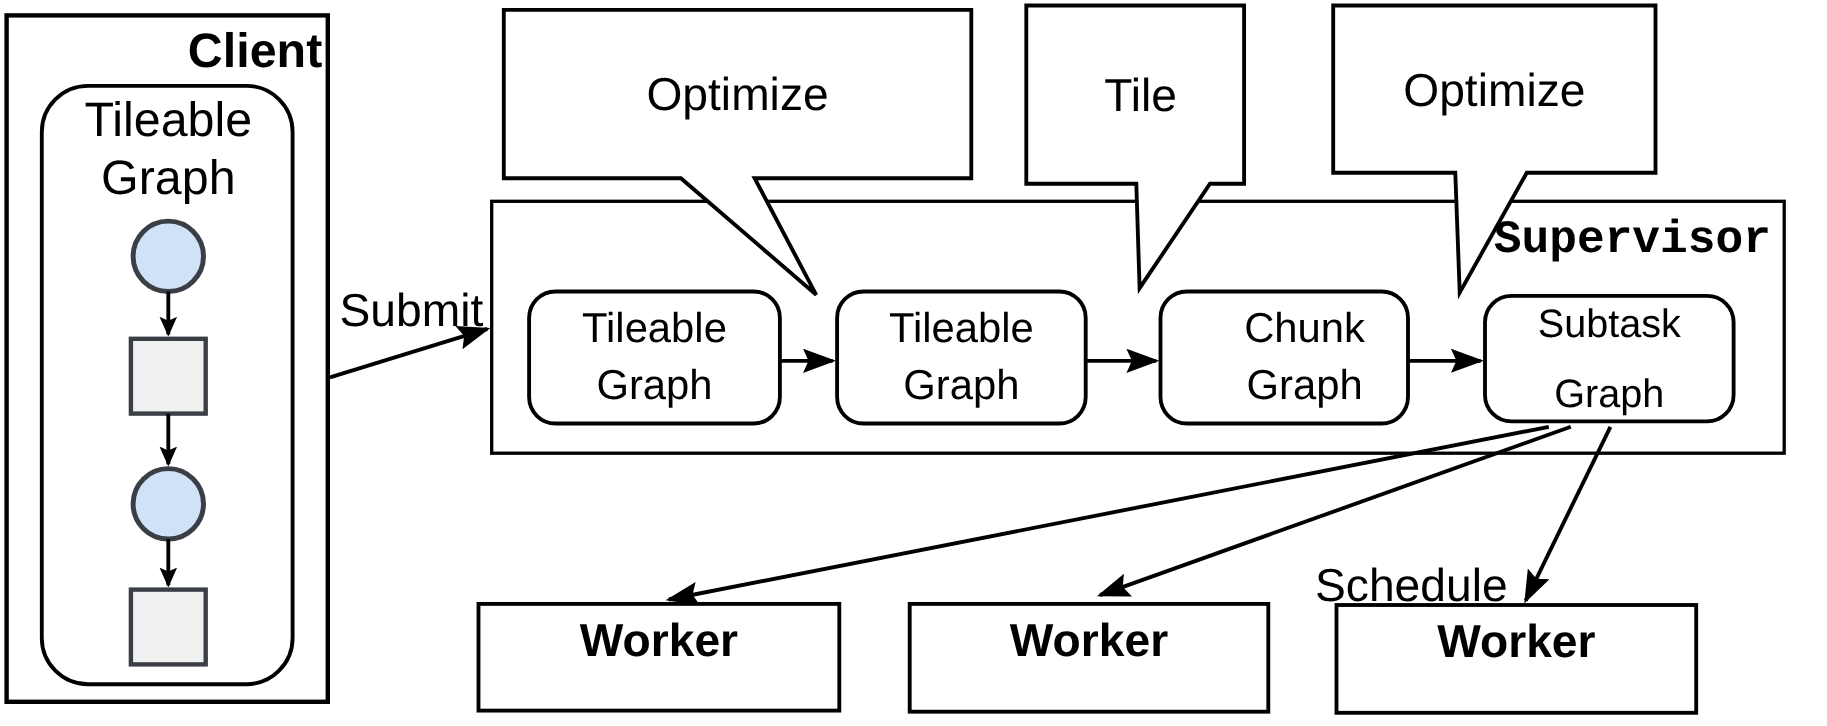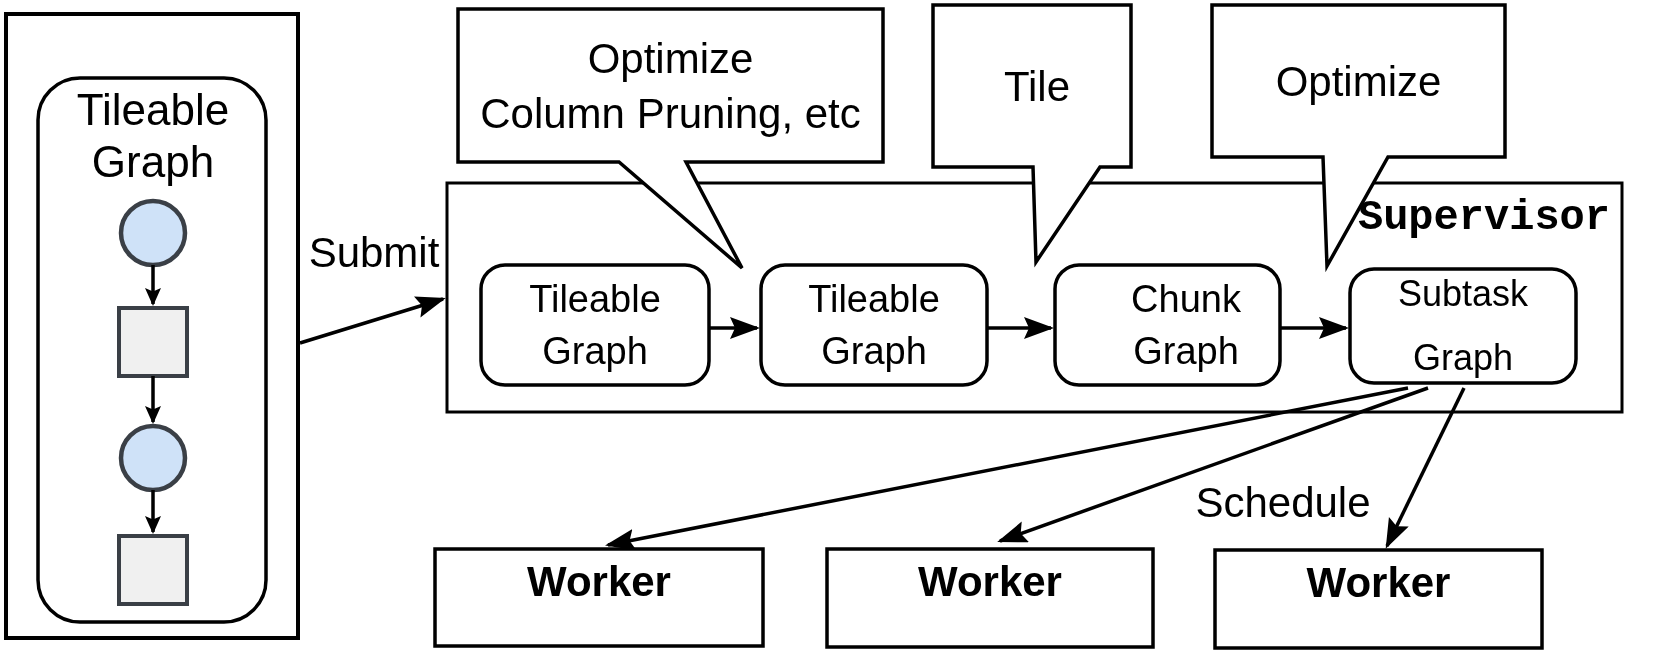--- a/index.html
+++ b/index.html
@@ -7,21 +7,21 @@
     position:relative;width:1661px;height:660px;background:#ffffff;
     font-family:"Liberation Sans","DejaVu Sans",sans-serif;color:#000;overflow:hidden;
   }
   #shapes{position:absolute;left:0;top:0;}
   .txt{position:absolute;white-space:nowrap;}
   .center{text-align:center;}
   .right{text-align:right;}
   .flexc{display:flex;flex-direction:column;justify-content:center;align-items:center;white-space:nowrap;}
   .client-title{font-size:44px;font-weight:bold;}
   .client-graph{font-size:44px;line-height:52px;text-align:center;}
-  .edge-label{font-size:42px;}
+  .edge-label{font-size:42px;margin-top:29px;}
   .sup-title{font-size:42px;font-weight:bold;font-family:Liberation Mono, monospace;}
   .callout-text{font-size:42px;line-height:55px;}
   .pipe-text{font-size:38px;line-height:1.38;}
   .pipe-text-sm{font-size:36px;line-height:1.40;}
   .worker-label{font-size:42px;font-weight:bold;text-align:center;box-sizing:border-box;}
 </style>
 </head>
 <body>
 
 <div id="canvas">
@@ -66,33 +66,33 @@
 
     <line x1="1408" y1="388" x2="608" y2="545" stroke-width="3.5" marker-end="url(#head-l)" stroke="#000000"></line>
     <line x1="1428" y1="388" x2="1000" y2="541" stroke-width="3.5" marker-end="url(#head-l)" stroke="#000000"></line>
     <line x1="1464" y1="388" x2="1387" y2="546" stroke-width="3.5" marker-end="url(#head-l)" stroke="#000000"></line>
 
     <rect x="435" y="549" width="328" height="97" stroke-width="3.5" fill="#ffffff" stroke="#000000"></rect>
     <rect x="827" y="549" width="326" height="98" stroke-width="3.5" fill="#ffffff" stroke="#000000"></rect>
     <rect x="1215" y="550" width="327" height="98" stroke-width="3.5" fill="#ffffff" stroke="#000000"></rect>
   </svg>
 
+  <div class="txt client-title right" style="left:100px;top:22px;width:193px;">Client</div>
 
   <div class="txt client-graph" style="left:40px;top:84px;width:226px;">
     <div>Tileable</div>
     <div>Graph</div>
   </div>
 
   <div class="txt edge-label center" style="left:295px;top:229px;width:158px;">Submit</div>
 
   <div class="txt sup-title right" style="left:1280px;top:194px;width:330px;">Supervisor</div>
 
   <div class="flexc callout-text" style="position:absolute;left:458px;top:9px;width:425px;height:153px;">
     <div>Optimize</div>
-    <div>Column Pruning, etc</div>
   </div>
 
   <div class="flexc callout-text" style="position:absolute;left:933px;top:5px;width:208px;height:162px;">
     <div>Tile</div>
   </div>
 
   <div class="flexc callout-text" style="position:absolute;left:1212px;top:5px;width:293px;height:152px;">
     <div>Optimize</div>
   </div>
 

